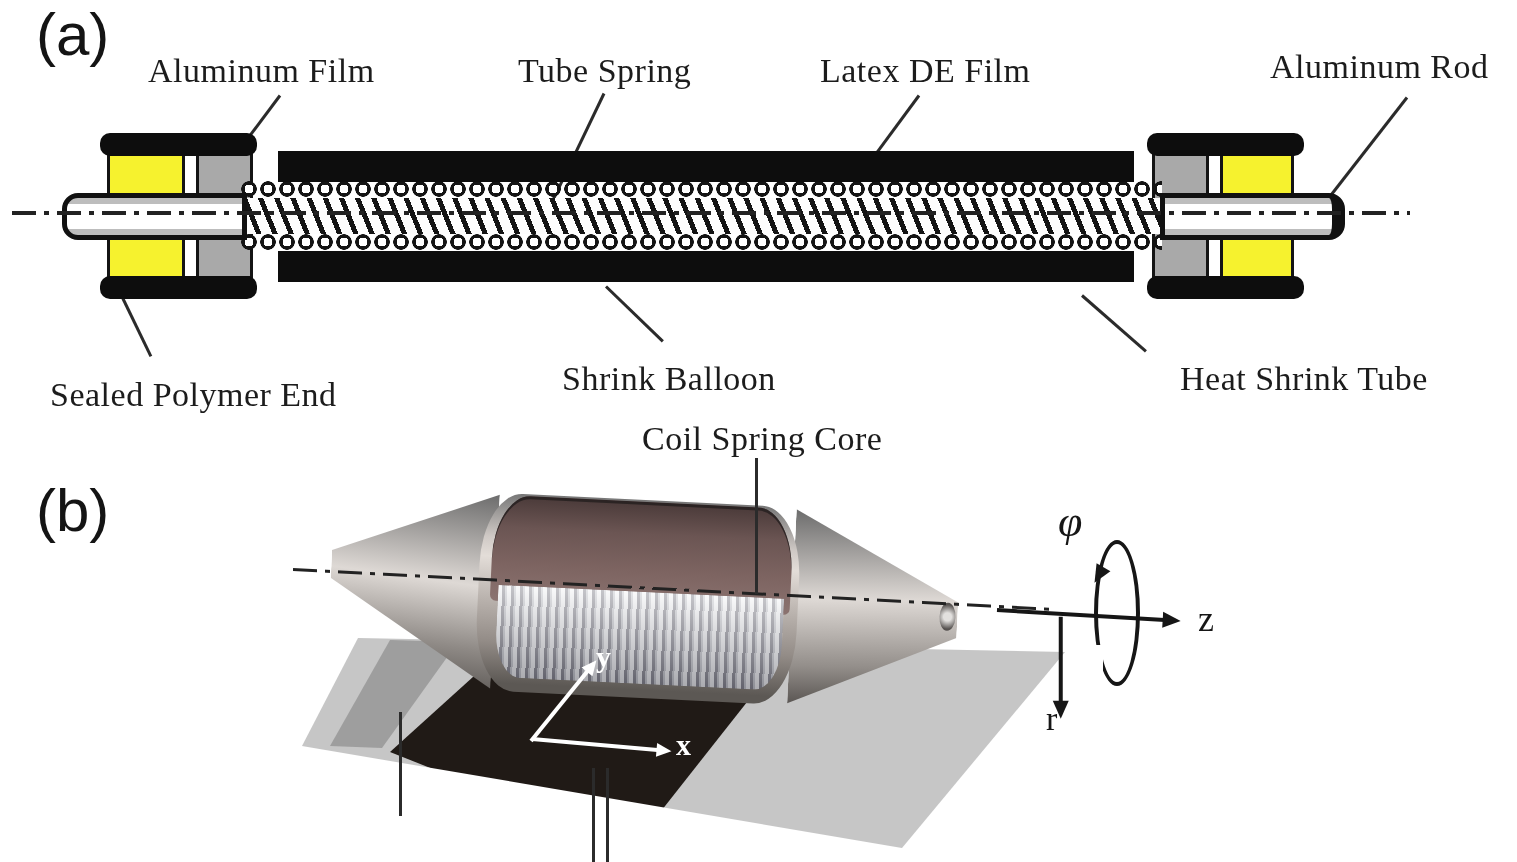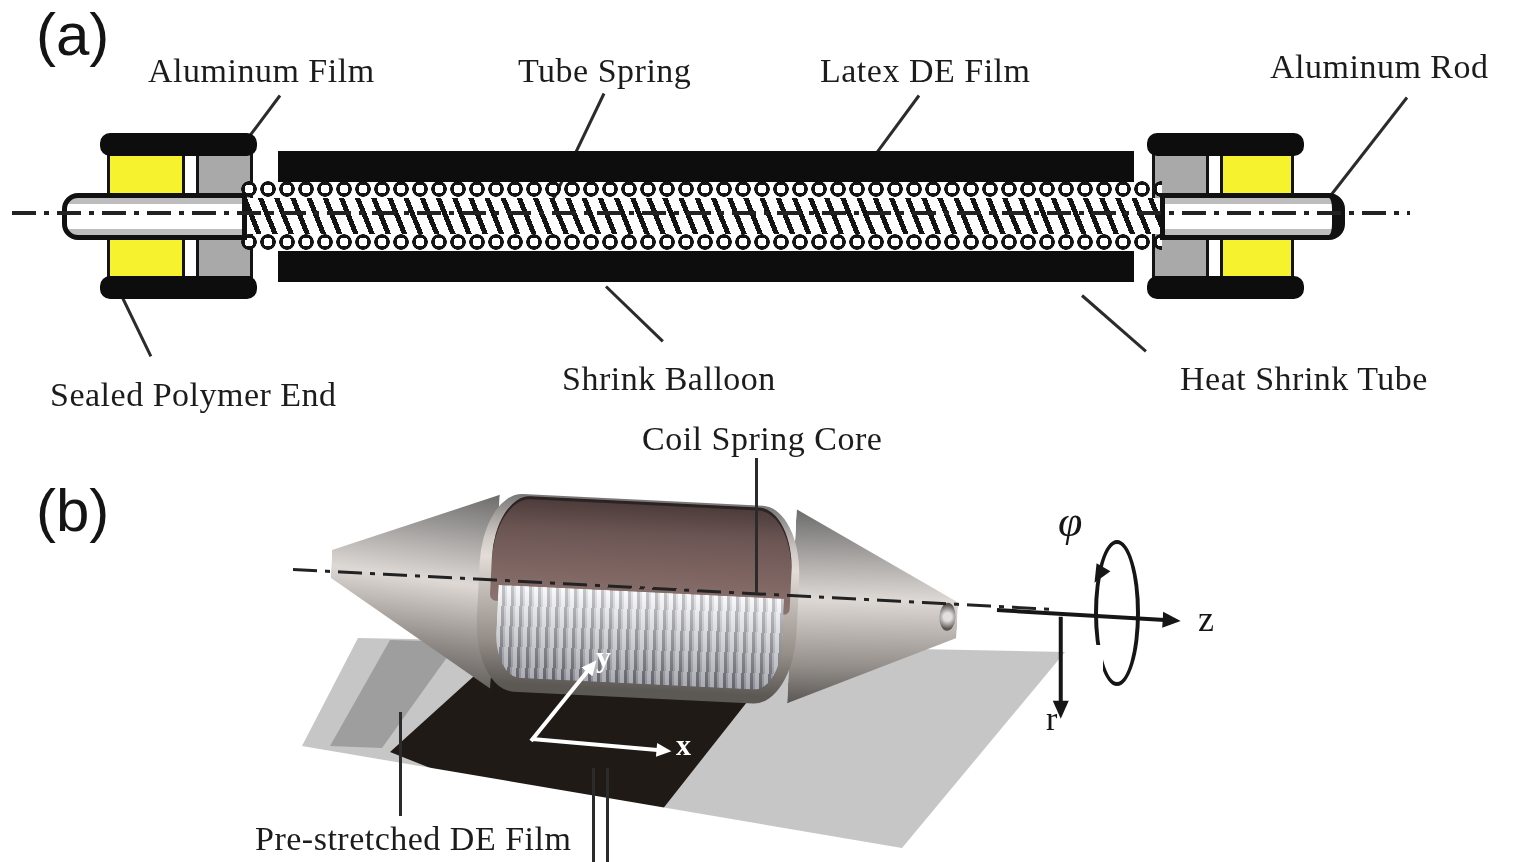--- a/index.html
+++ b/index.html
@@ -147,17 +147,16 @@
   <div class="leadb" style="left:1061px;top:615px;width:86px;transform:rotate(90deg);z-index:2;"></div>
   <div class="blab" style="left:1198px;top:598px;">z</div>
   <div class="blab" style="left:1046px;top:700px;font-size:34px;">r</div>
 
   <div id="phiellipse"></div>
   <div class="phigap"></div>
   <div class="phiarrow"></div>
   <div class="blab" style="left:1058px;top:496px;font-size:44px;font-style:italic;">φ</div>
 
   <div class="vlead" style="left:399px;top:712px;height:104px;z-index:3;"></div>
-  <div class="label" style="left:255px;top:820px;">Pre-stretched DE Film</div>
   <div class="vlead" style="left:592px;top:768px;height:94px;z-index:3;"></div>
   <div class="vlead" style="left:606px;top:768px;height:94px;z-index:3;"></div>
 
 </div>
 
 </body></html>

